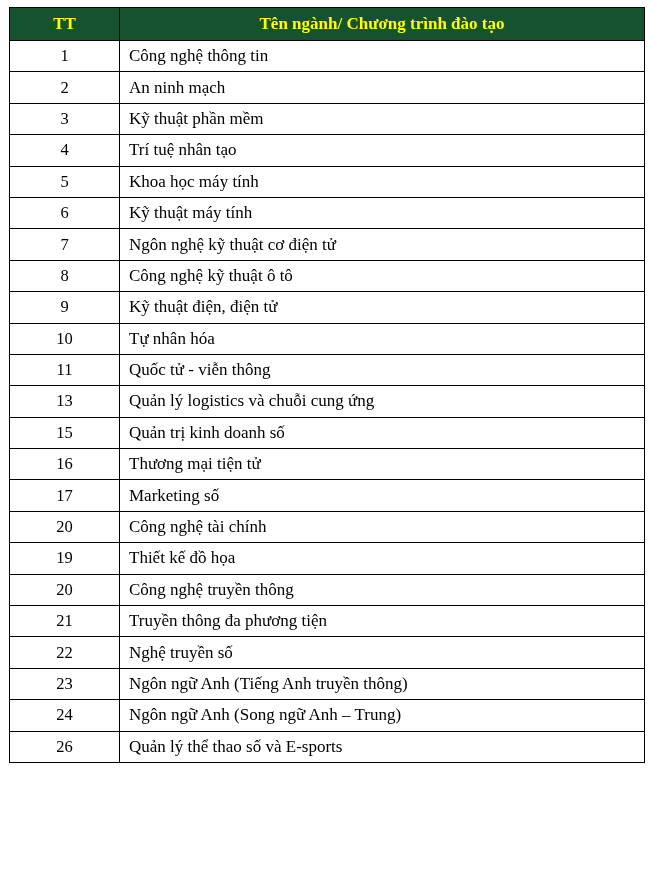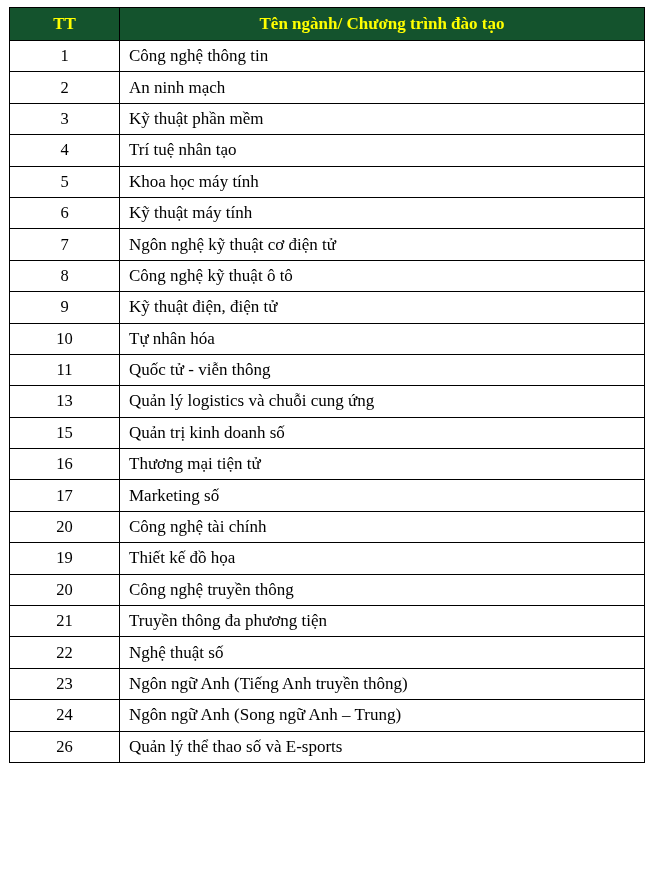--- a/index.html
+++ b/index.html
@@ -137,21 +137,21 @@
       <tr>
         <td class="num">20</td>
         <td class="name">Công nghệ truyền thông</td>
       </tr>
       <tr>
         <td class="num">21</td>
         <td class="name">Truyền thông đa phương tiện</td>
       </tr>
       <tr>
         <td class="num">22</td>
-        <td class="name">Nghệ thuật số</td>
+        <td class="name">Nghệ truyền số</td>
       </tr>
       <tr>
         <td class="num">23</td>
         <td class="name">Ngôn ngữ Anh (Tiếng Anh truyền thông)</td>
       </tr>
       <tr>
         <td class="num">24</td>
         <td class="name">Ngôn ngữ Anh (Song ngữ Anh – Trung)</td>
       </tr>
       <tr>

